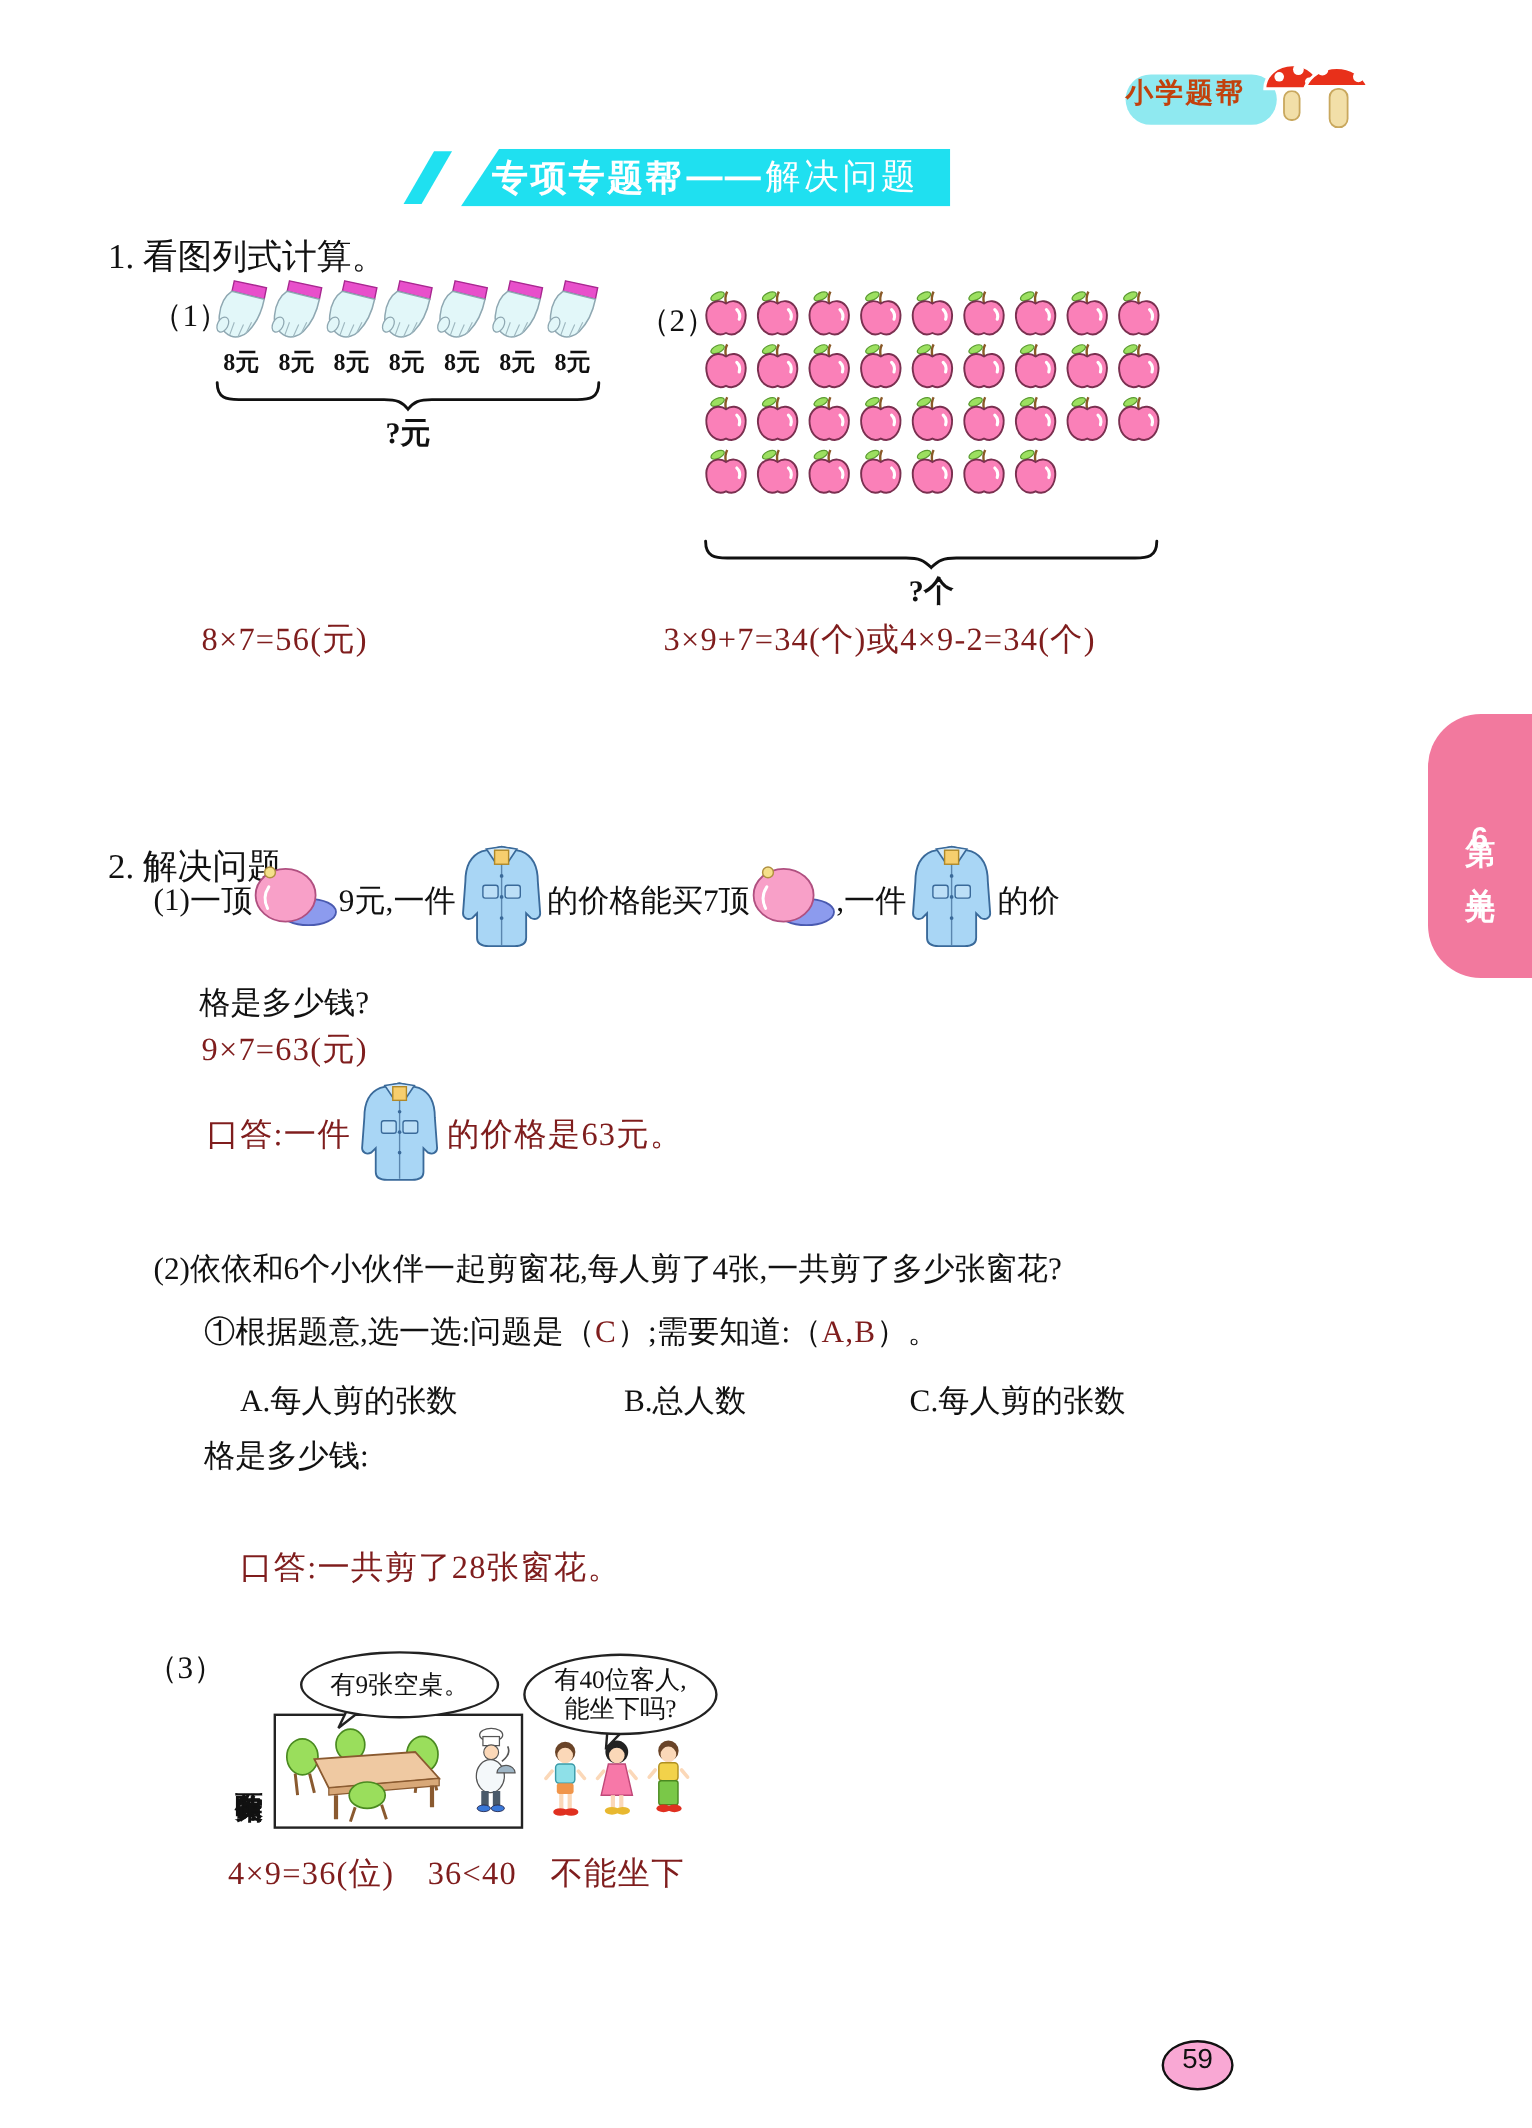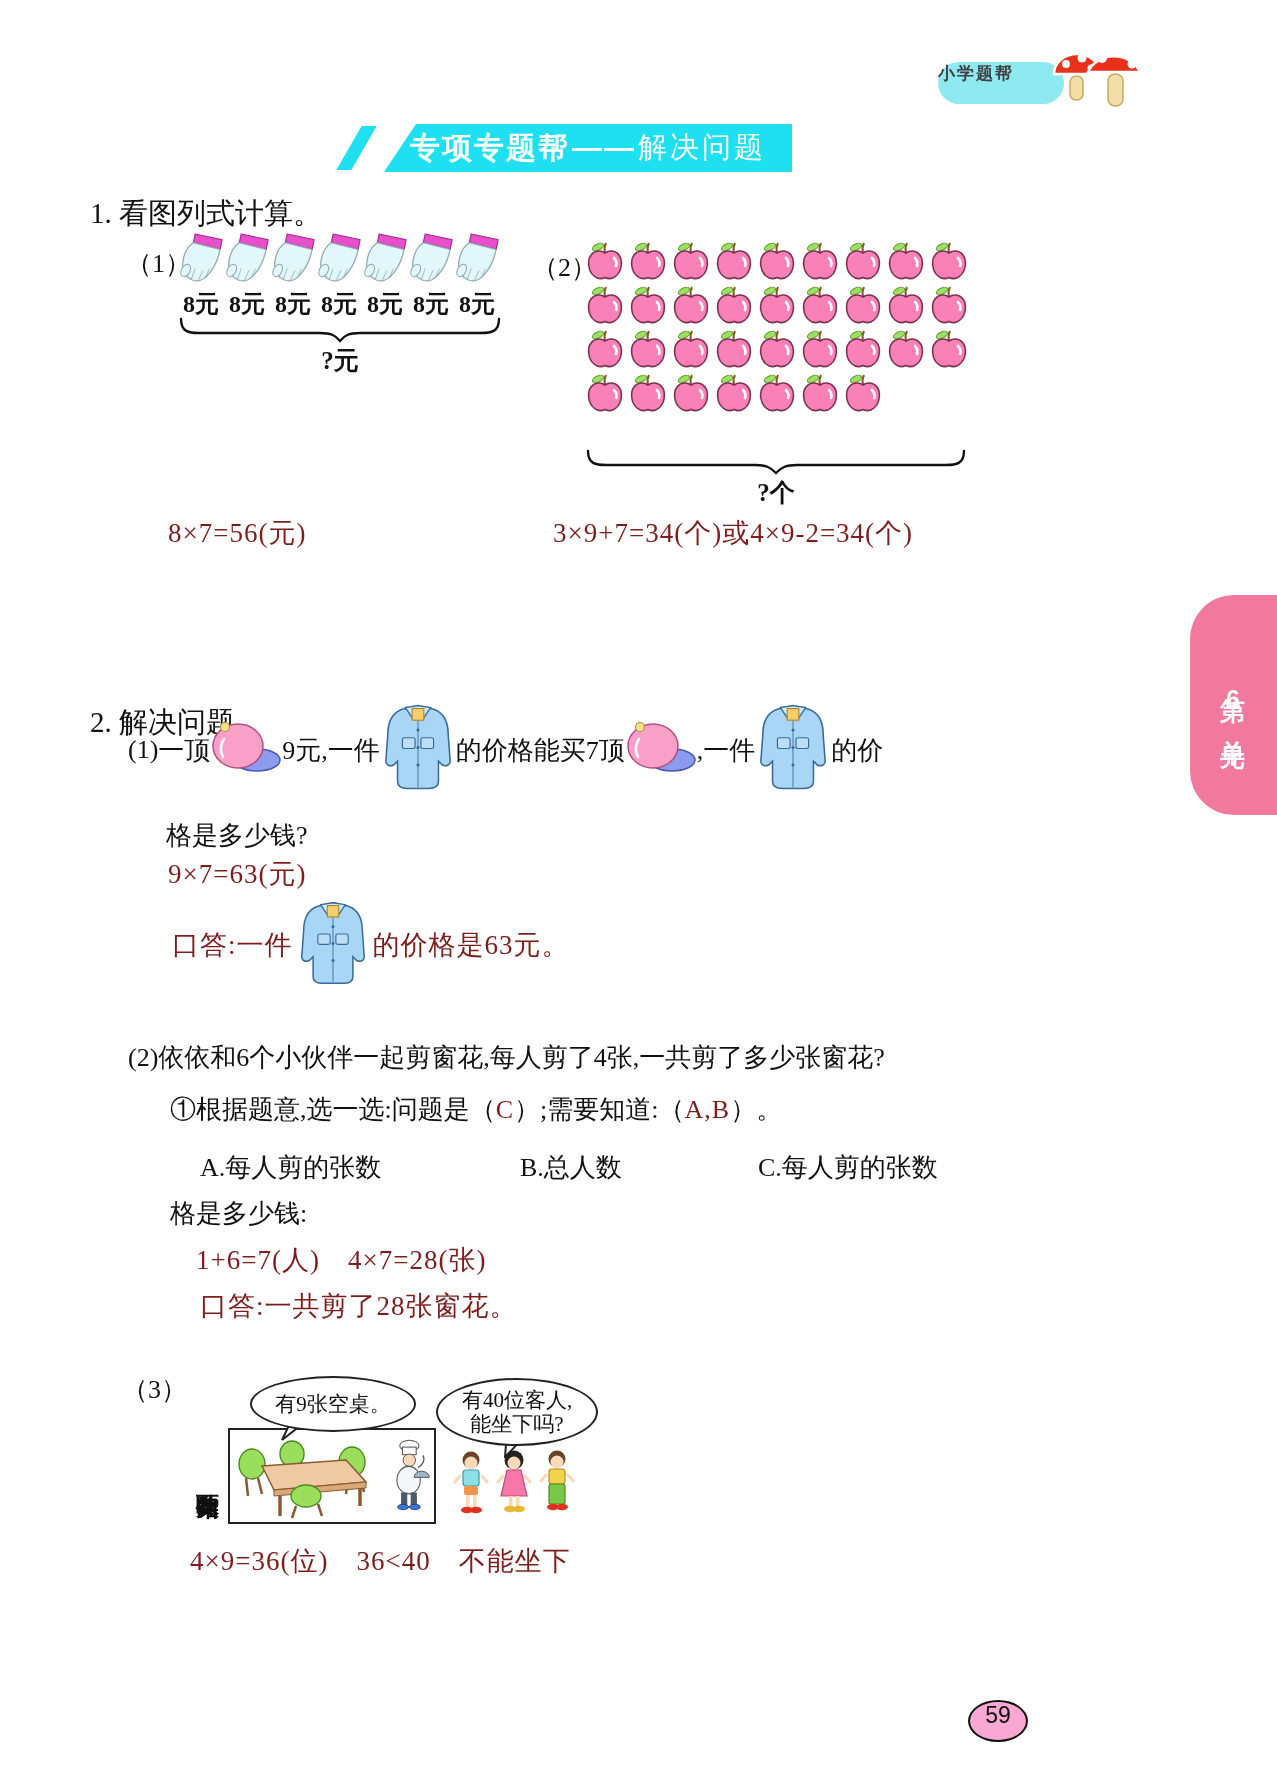--- a/index.html
+++ b/index.html
@@ -4,21 +4,21 @@
 <style>
   html,body{margin:0;padding:0;background:#fff;}
   #page{position:relative;width:1277px;height:1773px;background:#ffffff;overflow:hidden;
         font-family:"Liberation Serif","DejaVu Serif",serif;color:#111;}
   .abs{position:absolute;}
 
   
   #brand-badge{left:938px;top:62px;width:126px;height:42px;background:#8fe9f0;border-radius:22px;
 veryone    display:flex;align-items:center;justify-content:center;}
   #brand-badge span{font-family:"Liberation Sans","DejaVu Sans",sans-serif;font-weight:bold;
-    font-size:17px;color:#404040;letter-spacing:2px;}
+    font-size:23px;color:#c2410c;letter-spacing:2px;}
   #mushrooms{left:1048px;top:34px;}
 
   
   #banner-sliver{left:349px;top:126px;width:15px;height:44px;background:#1fe0f0;transform:skewX(-30deg);}
   #banner{left:384px;top:124px;width:408px;height:48px;background:#1fe0f0;
     clip-path:polygon(32px 0,100% 0,100% 100%,0 100%);
     display:flex;align-items:center;justify-content:center;gap:2px;}
   #banner .t-main{font-family:"Liberation Sans","DejaVu Sans",sans-serif;font-weight:800;
     font-size:30px;color:#fff;letter-spacing:2px;}
   #banner .t-sub{font-size:29px;color:#fff;letter-spacing:3px;}
@@ -31,21 +31,21 @@
 
   
   .qtitle{font-size:29px;}
   .qtext{font-size:26px;}
   .ans{color:#7f1d1d;font-size:27px;letter-spacing:1px;white-space:nowrap;}
   .qmark{font-weight:bold;font-size:25px;}
 
   
   #gloves-row{left:178px;top:230px;display:flex;}
   .glove-cell{width:46px;display:flex;flex-direction:column;align-items:center;}
-  .glove-cell .price{font-weight:bold;font-size:24px;margin-top:2px;white-space:nowrap;}
+  .glove-cell .price{font-weight:bold;font-size:20px;margin-top:2px;white-space:nowrap;}
   #apples-grid{left:585px;top:241px;display:flex;flex-direction:column;gap:2px;}
   .apple-row{display:flex;}
   .apple-row .cell{width:43px;height:42px;}
 
   
   .inline-row{display:flex;align-items:center;white-space:nowrap;}
 
   
   .bubble{border:2px solid #222;border-radius:50%;background:#fff;
     display:flex;flex-direction:column;align-items:center;justify-content:center;z-index:2;}
@@ -470,21 +470,20 @@
     <span>①根据题意,选一选:问题是（</span>
     <span class="ans" style="font-size:26px;">C</span>
     <span>）;需要知道:（</span>
     <span class="ans" style="font-size:26px;">A,B</span>
     <span>）。</span>
   </div>
   <div class="abs qtext" style="left:200px;top:1150px;">A.每人剪的张数</div>
   <div class="abs qtext" style="left:520px;top:1150px;">B.总人数</div>
   <div class="abs qtext" style="left:758px;top:1150px;">C.每人剪的张数</div>
   <div class="abs qtext" style="left:170px;top:1196px;">格是多少钱:</div>
-  <div class="abs ans" style="left:196px;top:1242px;">1+6=7(人)　4×7=28(张)</div>
   <div class="abs ans" style="left:200px;top:1288px;">口答:一共剪了28张窗花。</div>
 
   <div class="abs qtext" style="left:122px;top:1372px;">（3）</div>
 
   <svg class="abs" style="left:280px;top:1415px;z-index:1;" width="40" height="26" viewBox="0 0 40 26">
     <polygon points="2,25 14,0 34,0" fill="#fff" stroke="#222" stroke-width="2"></polygon>
   </svg>
   <div class="abs bubble" style="left:250px;top:1376px;width:162px;height:52px;">
     <div>有9张空桌。</div>
   </div>

